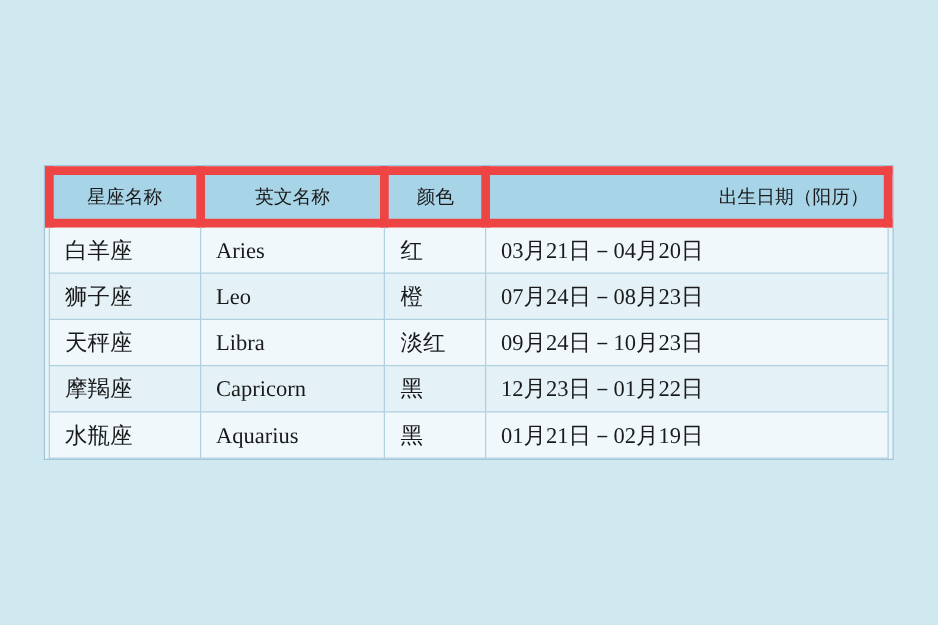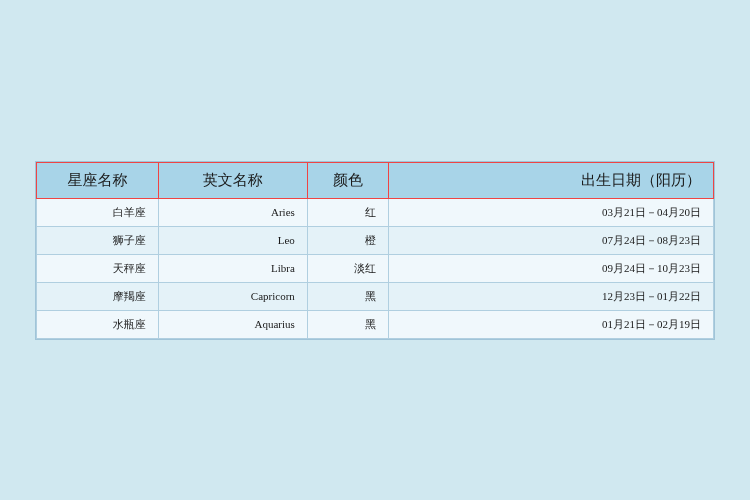--- a/index.html
+++ b/index.html
@@ -27,41 +27,41 @@
     table {
       width: 100%;
       border-collapse: collapse;
     }
 
     thead tr {
       background-color: #a8d4e8;
     }
 
     thead th {
-      border: 1px solid #ef4444;
+      border: 7px solid #ef4444;
       padding: 8px 12px;
       text-align: center;
       font-size: 15px;
       font-weight: normal;
       color: #1a1a1a;
     }
 
     tbody tr {
       background-color: #f0f8fc;
     }
 
     tbody tr:nth-child(even) {
       background-color: #e4f2f8;
     }
 
     tbody td {
       border: 1px solid #b0cfe0;
       padding: 6px 12px;
-      text-align: right;
-      font-size: 11px;
+      text-align: left;
+      font-size: 18px;
       color: #1a1a1a;
     }
 
     .col-chinese { width: 18%; }
     .col-english { width: 22%; }
     .col-color { width: 12%; }
     .col-date { width: 48%; text-align: right; }
   </style>
 </head>
 <body>

